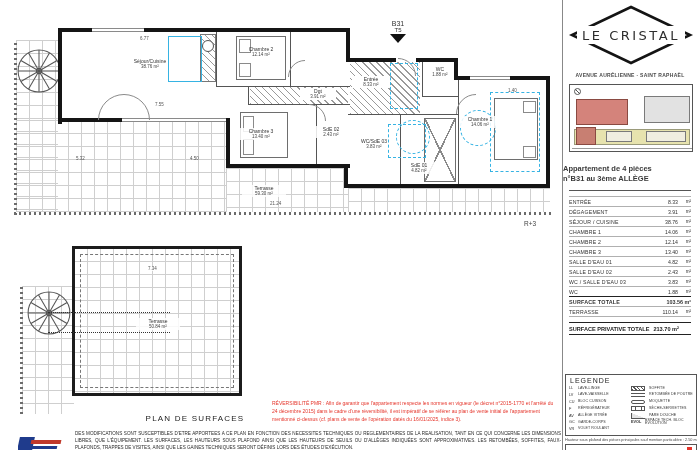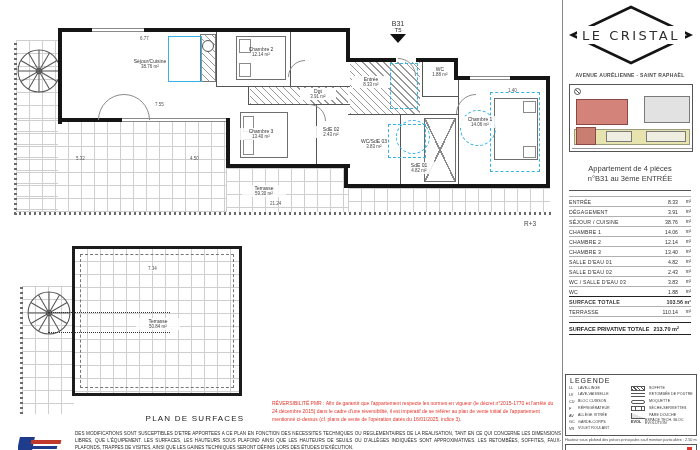--- a/index.html
+++ b/index.html
@@ -30,21 +30,21 @@
   .arc { position:absolute; border:1px solid #8a8a8a; border-radius:50%; }
   .roomlbl { position:absolute; text-align:center; color:#333; line-height:1.25; }
   .roomlbl .rn { font-size:5px; }
   .roomlbl .ra { font-size:4.5px; color:#444; }
   .dim { position:absolute; font-size:4.5px; color:#555; }
   .dotline { position:absolute; border-top:1.5px dotted #333; height:0; }
 
   
   #sidebar { position:absolute; left:562px; top:0; width:138px; height:450px; border-left:1px solid #888; }
   .addr { font-size:5px; font-weight:bold; letter-spacing:.3px; color:#4a4a4a; text-align:center; }
-  .apt-title { font-size:7.5px; color:#3a3a3a; text-align:center; line-height:1.35; font-weight:400; }
+  .apt-title { font-size:7.5px; color:#3a3a3a; text-align:left; line-height:1.35; font-weight:700; }
   .arow { display:flex; align-items:center; border-top:1px solid #b0b0b0; height:10px; }
   .alabel { flex:1; font-size:5.2px; color:#333; letter-spacing:.2px; }
   .aval { width:30px; text-align:right; font-size:5.2px; color:#333; }
   .aunit { width:13px; text-align:right; font-size:4.6px; color:#333; }
   .arow.bold .alabel, .arow.bold .aval { font-weight:bold; font-size:5.4px; }
   .legend-box { position:absolute; border:1px solid #555; background:#fff; }
   .lg-title { font-size:7px; letter-spacing:1px; color:#222; padding:2px 0 1px 4px; }
   .lg-cols { display:flex; padding:0 3px; }
   .lg-col { flex:1; }
   .lg-item { display:flex; align-items:center; height:6.8px; }
@@ -290,21 +290,21 @@
       <div class="mb" style="left:74px;top:11px;width:46px;height:27px;background:#e2e2e2;"></div>
       <div class="mb" style="left:4px;top:44px;width:116px;height:16px;background:#e7e3ae;border-color:#9a9a7a;"></div>
       <div class="mb" style="left:6px;top:42px;width:20px;height:18px;background:#c87f72;border-color:#8a4a42;"></div>
       <div class="mb" style="left:36px;top:46px;width:26px;height:11px;background:#f0eee0;"></div>
       <div class="mb" style="left:76px;top:46px;width:40px;height:11px;background:#f0eee0;"></div>
       <div class="abs" style="left:2px;top:63px;width:120px;height:1px;background:#999;"></div>
     </div>
 
     <div class="abs apt-title" style="left:0;top:164px;width:134px;">
       <div>Appartement de 4 pièces</div>
-      <div>n°B31 au 3ème ENTRÉE</div>
+      <div>n°B31 au 3ème ALLÈGE</div>
     </div>
 
     <div class="abs" style="left:6px;top:190px;width:122px;border-top:1px solid #555;"></div>
 
     <div class="abs" style="left:6px;top:196px;width:122px;">
       <div>
 
           <div class="arow">
             <span class="alabel">ENTRÉE</span>
             <span class="aval">8.33</span>

